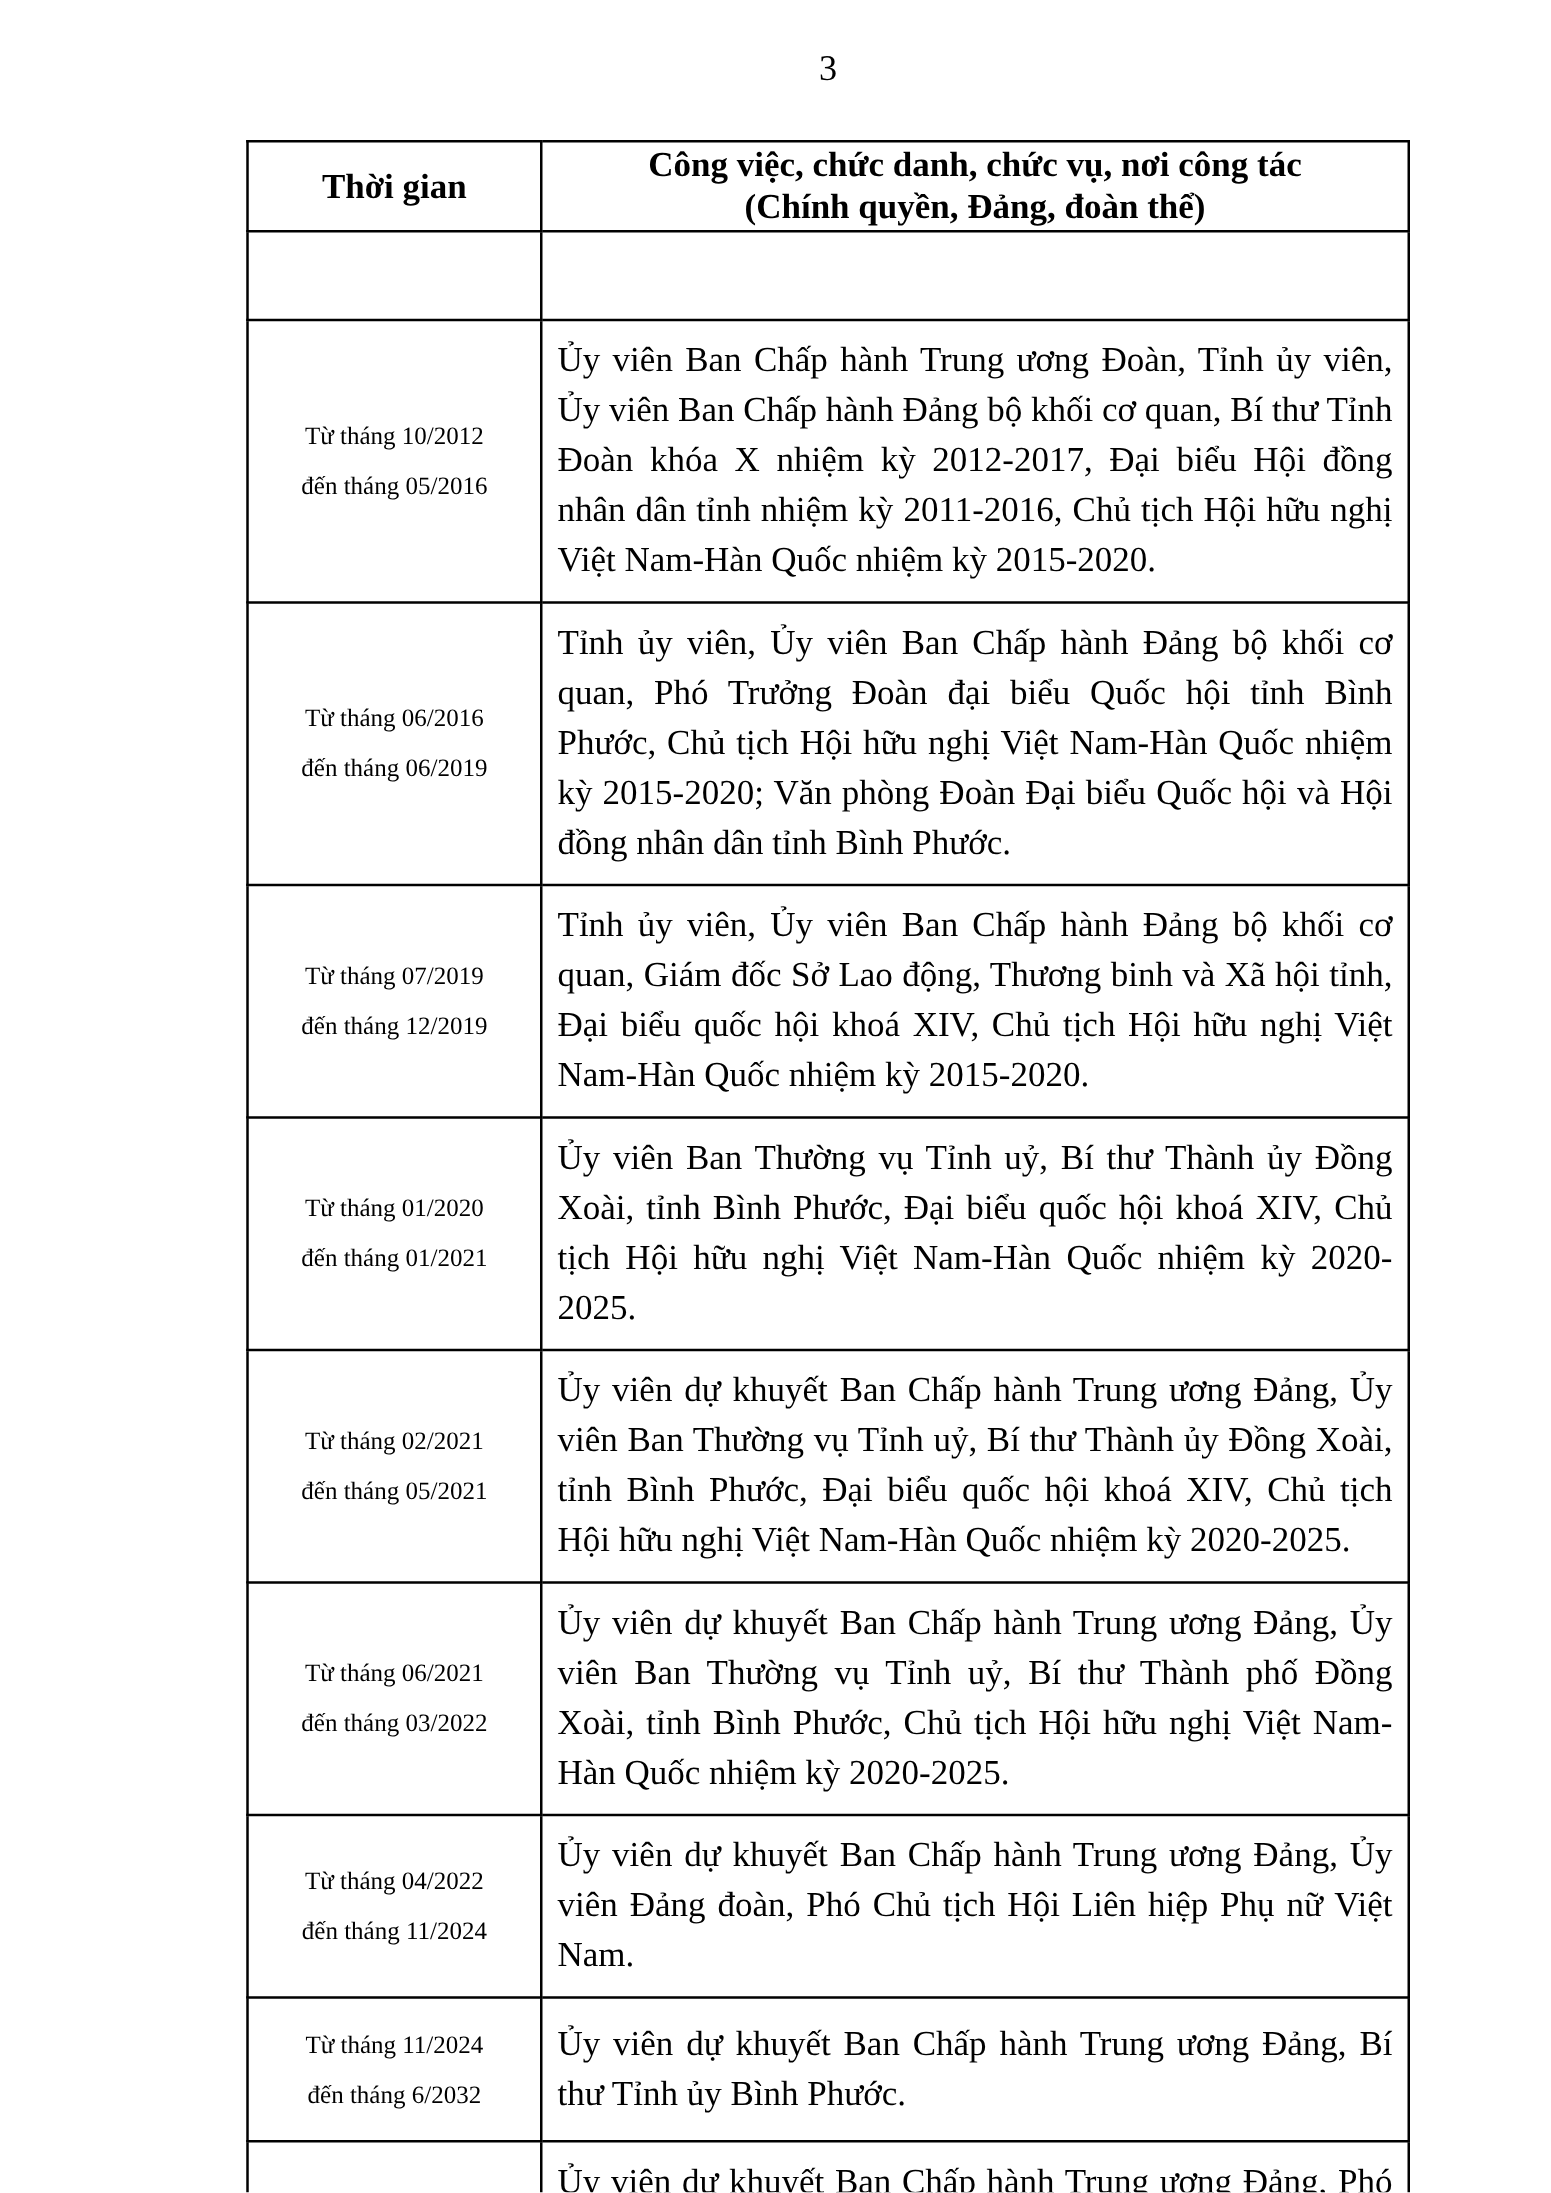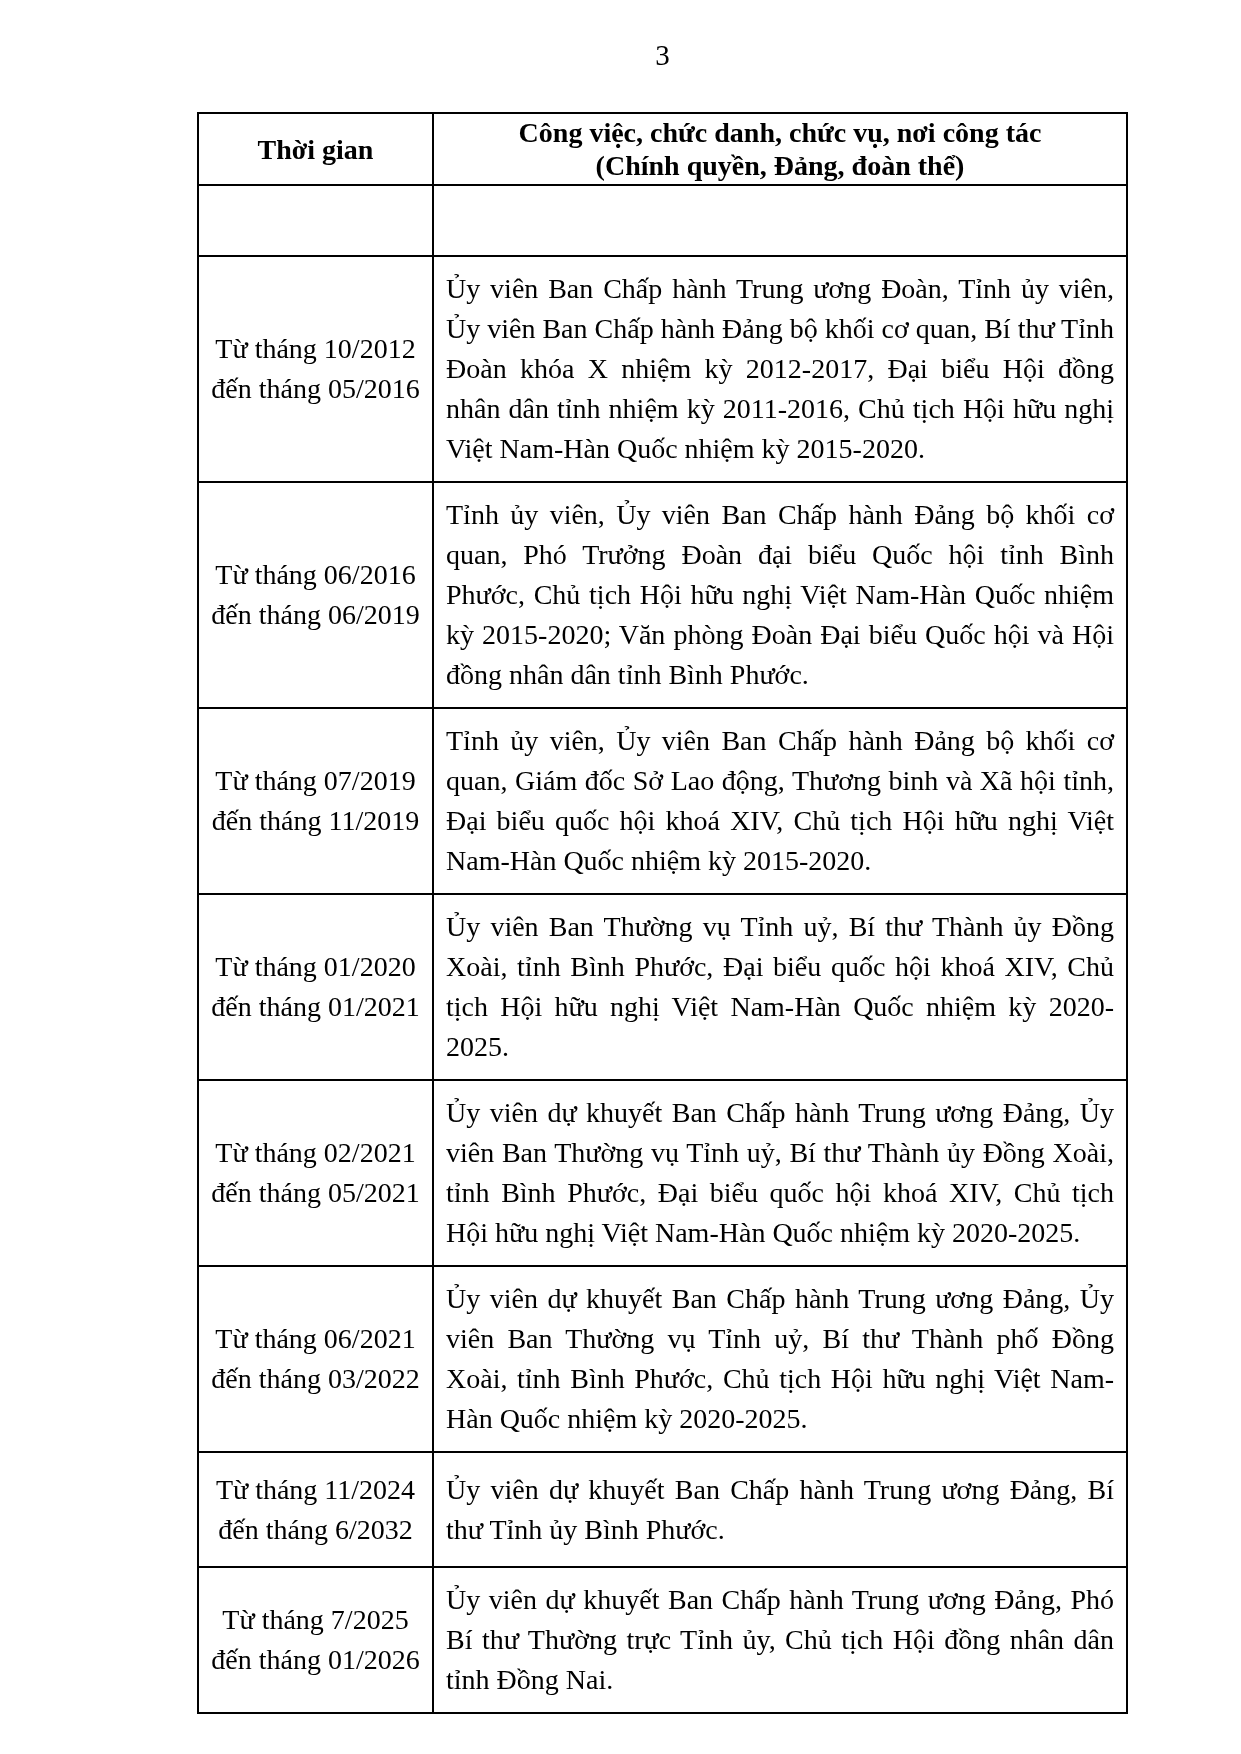--- a/index.html
+++ b/index.html
@@ -43,21 +43,21 @@
     font-size: 28px;
     font-weight: bold;
     line-height: 33px;
     text-align: center;
     vertical-align: middle;
     padding: 2px 8px;
   }
   .period-cell {
     text-align: center;
     vertical-align: middle;
-    font-size: 28px;
+    font-size: 20px;
     line-height: 40px;
     padding: 2px 6px;
   }
   .desc-cell {
     text-align: justify;
     vertical-align: middle;
     font-size: 28px;
     line-height: 40px;
     padding: 2px 13px;
   }
@@ -104,21 +104,21 @@
         <td class="period-cell">
           <div>Từ tháng 06/2016</div>
           <div>đến tháng 06/2019</div>
         </td>
         <td class="desc-cell">Tỉnh ủy viên, Ủy viên Ban Chấp hành Đảng bộ khối cơ quan, Phó Trưởng Đoàn đại biểu Quốc hội tỉnh Bình Phước, Chủ tịch Hội hữu nghị Việt Nam-Hàn Quốc nhiệm kỳ 2015-2020; Văn phòng Đoàn Đại biểu Quốc hội và Hội đồng nhân dân tỉnh Bình Phước.</td>
       </tr>
 
       <tr style="height:163px;">
         <td class="period-cell">
           <div>Từ tháng 07/2019</div>
-          <div>đến tháng 11/2019</div>
+          <div>đến tháng 12/2019</div>
         </td>
         <td class="desc-cell">Tỉnh ủy viên, Ủy viên Ban Chấp hành Đảng bộ khối cơ quan, Giám đốc Sở Lao động, Thương binh và Xã hội tỉnh, Đại biểu quốc hội khoá XIV, Chủ tịch Hội hữu nghị Việt Nam-Hàn Quốc nhiệm kỳ 2015-2020.</td>
       </tr>
 
       <tr style="height:138px;margin-left:39px;">
         <td class="period-cell">
           <div>Từ tháng 01/2020</div>
           <div>đến tháng 01/2021</div>
         </td>
         <td class="desc-cell">Ủy viên Ban Thường vụ Tỉnh uỷ, Bí thư Thành ủy Đồng Xoài, tỉnh Bình Phước, Đại biểu quốc hội khoá XIV, Chủ tịch Hội hữu nghị Việt Nam-Hàn Quốc nhiệm kỳ 2020-2025.</td>
@@ -133,20 +133,27 @@
       </tr>
 
       <tr style="height:169px;">
         <td class="period-cell">
           <div>Từ tháng 06/2021</div>
           <div>đến tháng 03/2022</div>
         </td>
         <td class="desc-cell">Ủy viên dự khuyết Ban Chấp hành Trung ương Đảng, Ủy viên Ban Thường vụ Tỉnh uỷ, Bí thư Thành phố Đồng Xoài, tỉnh Bình Phước, Chủ tịch Hội hữu nghị Việt Nam-Hàn Quốc nhiệm kỳ 2020-2025.</td>
       </tr>
 
+      <tr style="height:87px;">
+        <td class="period-cell">
+          <div>Từ tháng 04/2022</div>
+          <div>đến tháng 11/2024</div>
+        </td>
+        <td class="desc-cell">Ủy viên dự khuyết Ban Chấp hành Trung ương Đảng, Ủy viên Đảng đoàn, Phó Chủ tịch Hội Liên hiệp Phụ nữ Việt Nam.</td>
+      </tr>
 
       <tr style="height:115px;">
         <td class="period-cell">
           <div>Từ tháng 11/2024</div>
           <div>đến tháng 6/2032</div>
         </td>
         <td class="desc-cell">Ủy viên dự khuyết Ban Chấp hành Trung ương Đảng, Bí thư Tỉnh ủy Bình Phước.</td>
       </tr>
 
       <tr style="height:133px;">

